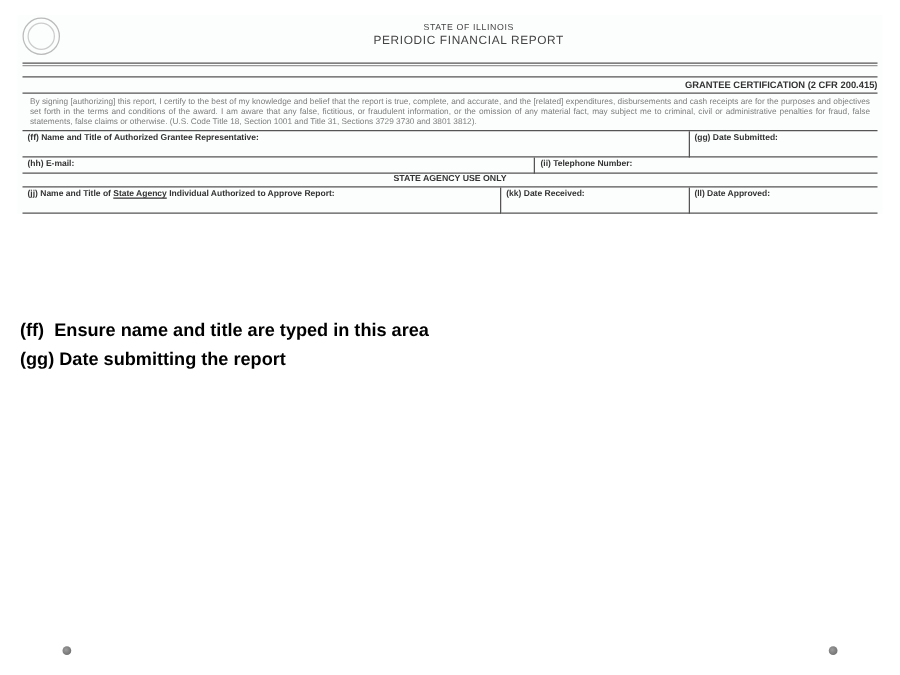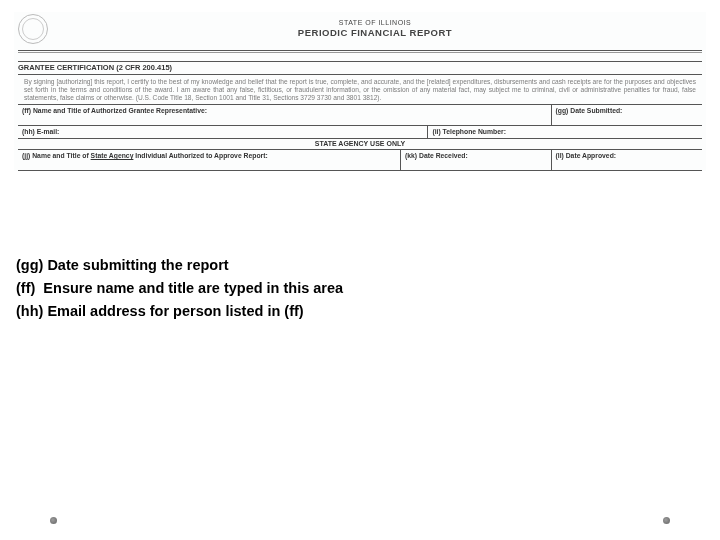--- a/index.html
+++ b/index.html
@@ -38,26 +38,26 @@
     top: 3px; left: 3px; right: 3px; bottom: 3px;
     border: 1px solid #ccc;
     border-radius: 50%;
   }
   .header-text {
     flex: 1;
     text-align: center;
     color: #444;
   }
   .state-line { font-size: 7px; letter-spacing: 0.5px; }
-  .report-title { font-size: 9.5px; font-weight: bold; letter-spacing: 0.5px; margin-top: 1px; }
+  .report-title { font-size: 9.5px; font-weight: normal; letter-spacing: 0.5px; margin-top: 1px; }
   .hr1 { border-top: 1.5px solid #555; margin: 2px 4px 0 4px; }
   .hr2 { border-top: 0.5px solid #999; margin: 1px 4px 8px 4px; }
 
   .cert-bar {
-    text-align: left;
+    text-align: right;
     font-weight: bold;
     font-size: 7.5px;
     color: #333;
     border-top: 0.5px solid #555;
     border-bottom: 0.5px solid #555;
     padding: 1.5px 0;
     margin: 0 4px;
   }
   .cert-text {
     padding: 3px 6px 2px 6px;
@@ -151,19 +151,18 @@
   <div class="row row3">
     <div class="cell c1">
       <span>(jj) Name and Title of </span><span class="underline">State Agency</span><span> Individual Authorized to Approve Report:</span>
     </div>
     <div class="cell c2">(kk) Date Received:</div>
     <div class="cell c3">(ll) Date Approved:</div>
   </div>
 </div>
 
 <div class="instructions">
+  <div>(ff)  Ensure name and title are typed in this area</div>
   <div>(gg) Date submitting the report</div>
-  <div>(ff)  Ensure name and title are typed in this area</div>
-  <div>(hh) Email address for person listed in (ff)</div>
 </div>
 
 <div class="corner-dot d-bl"></div>
 <div class="corner-dot d-br"></div>
 
 </body></html>

